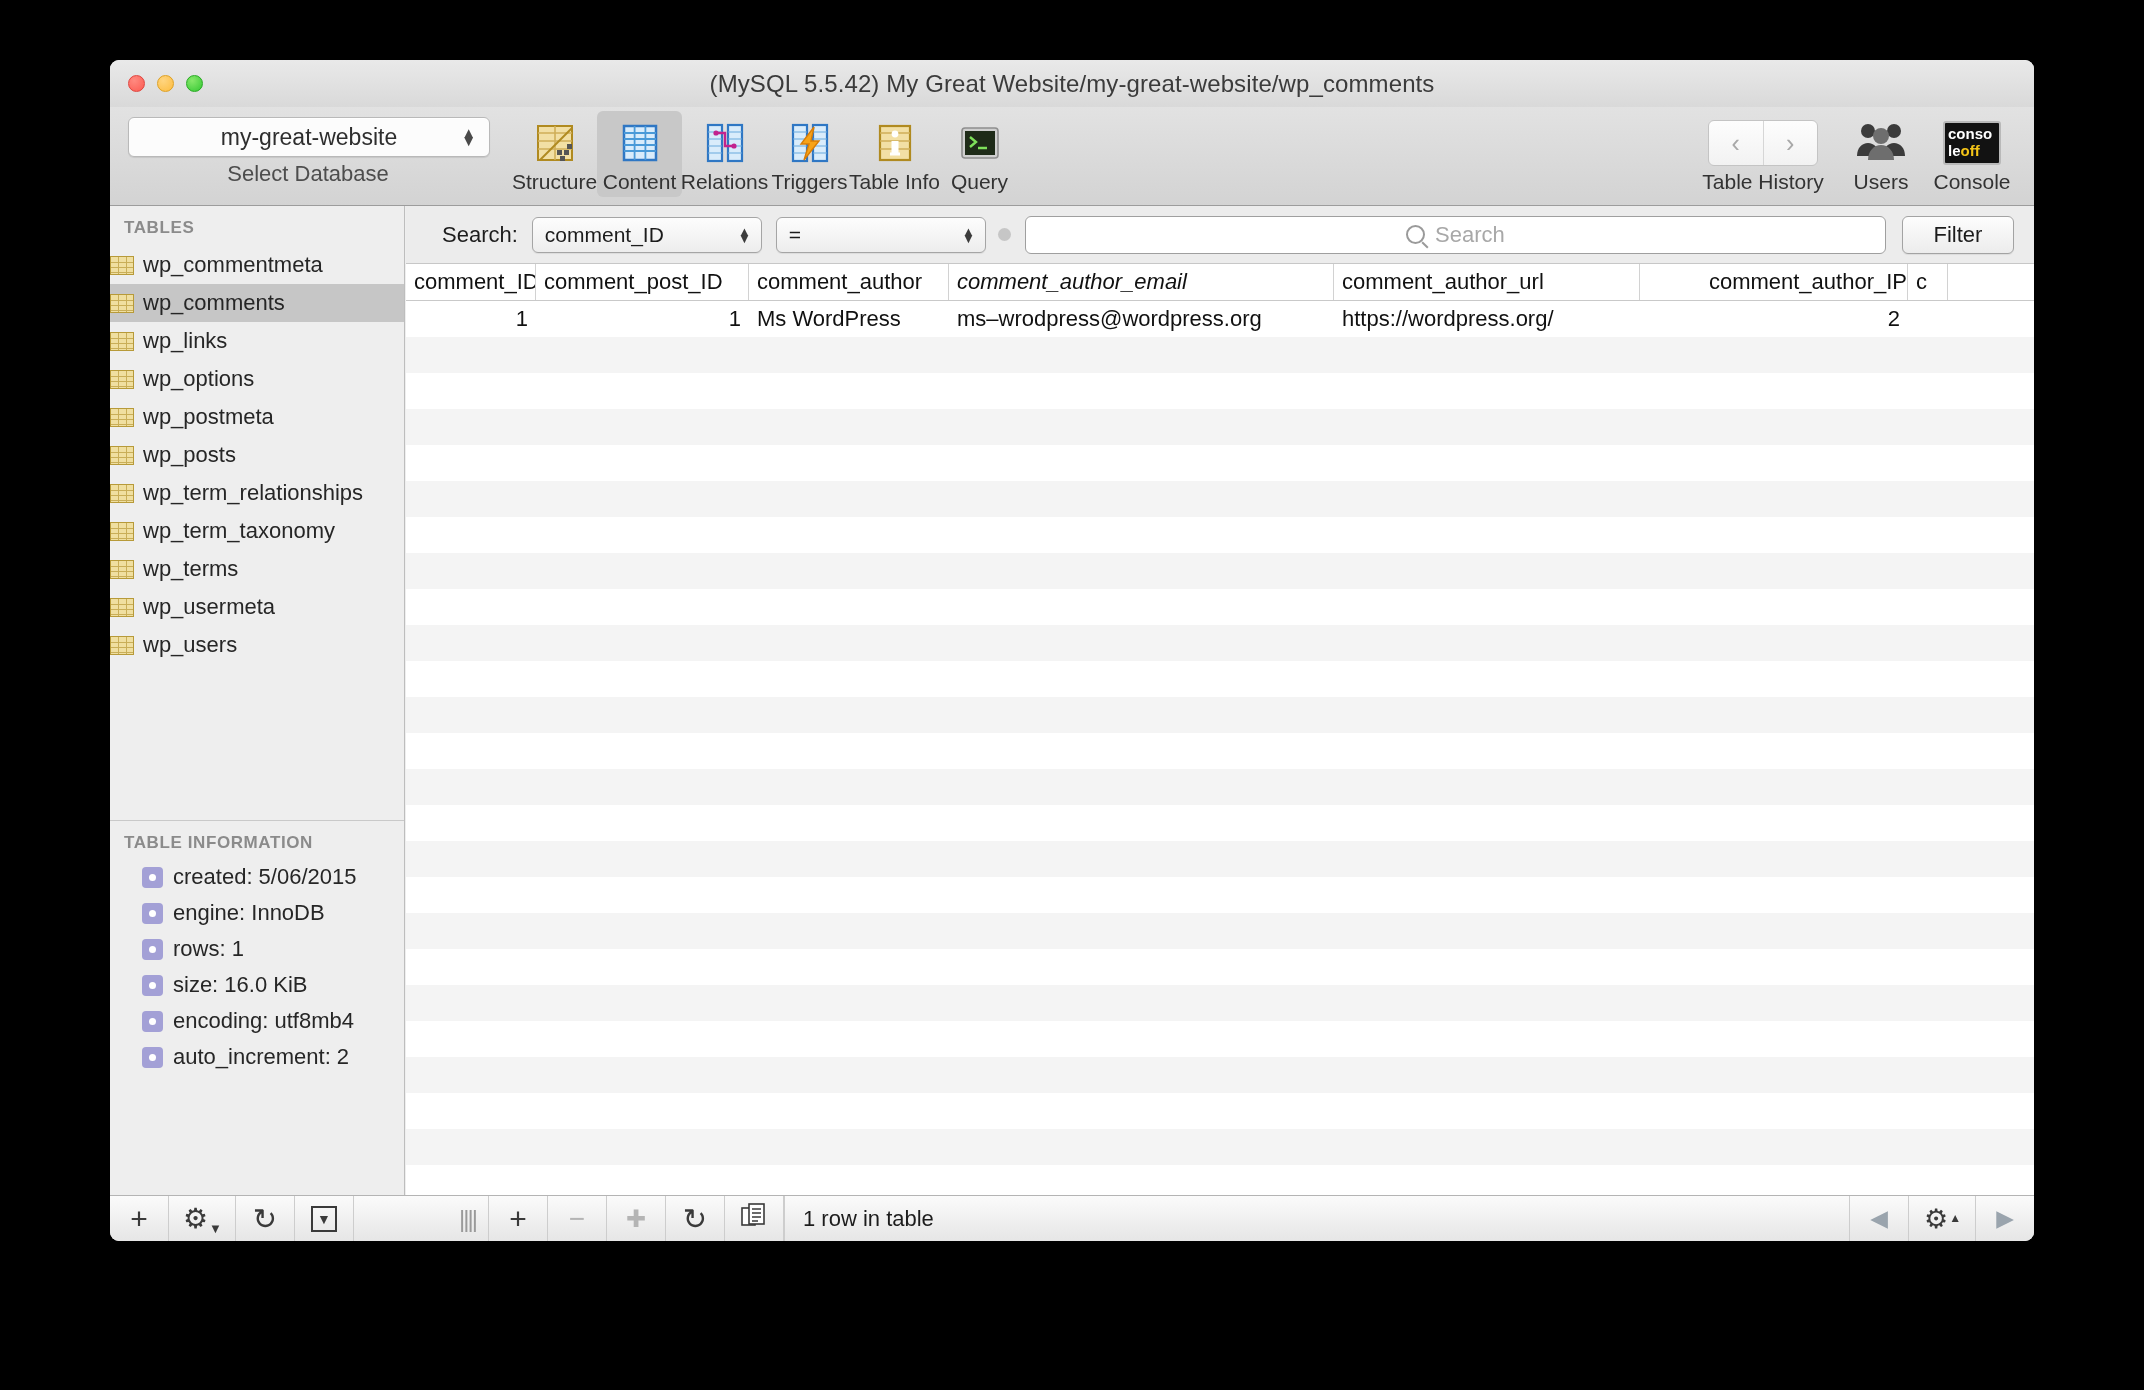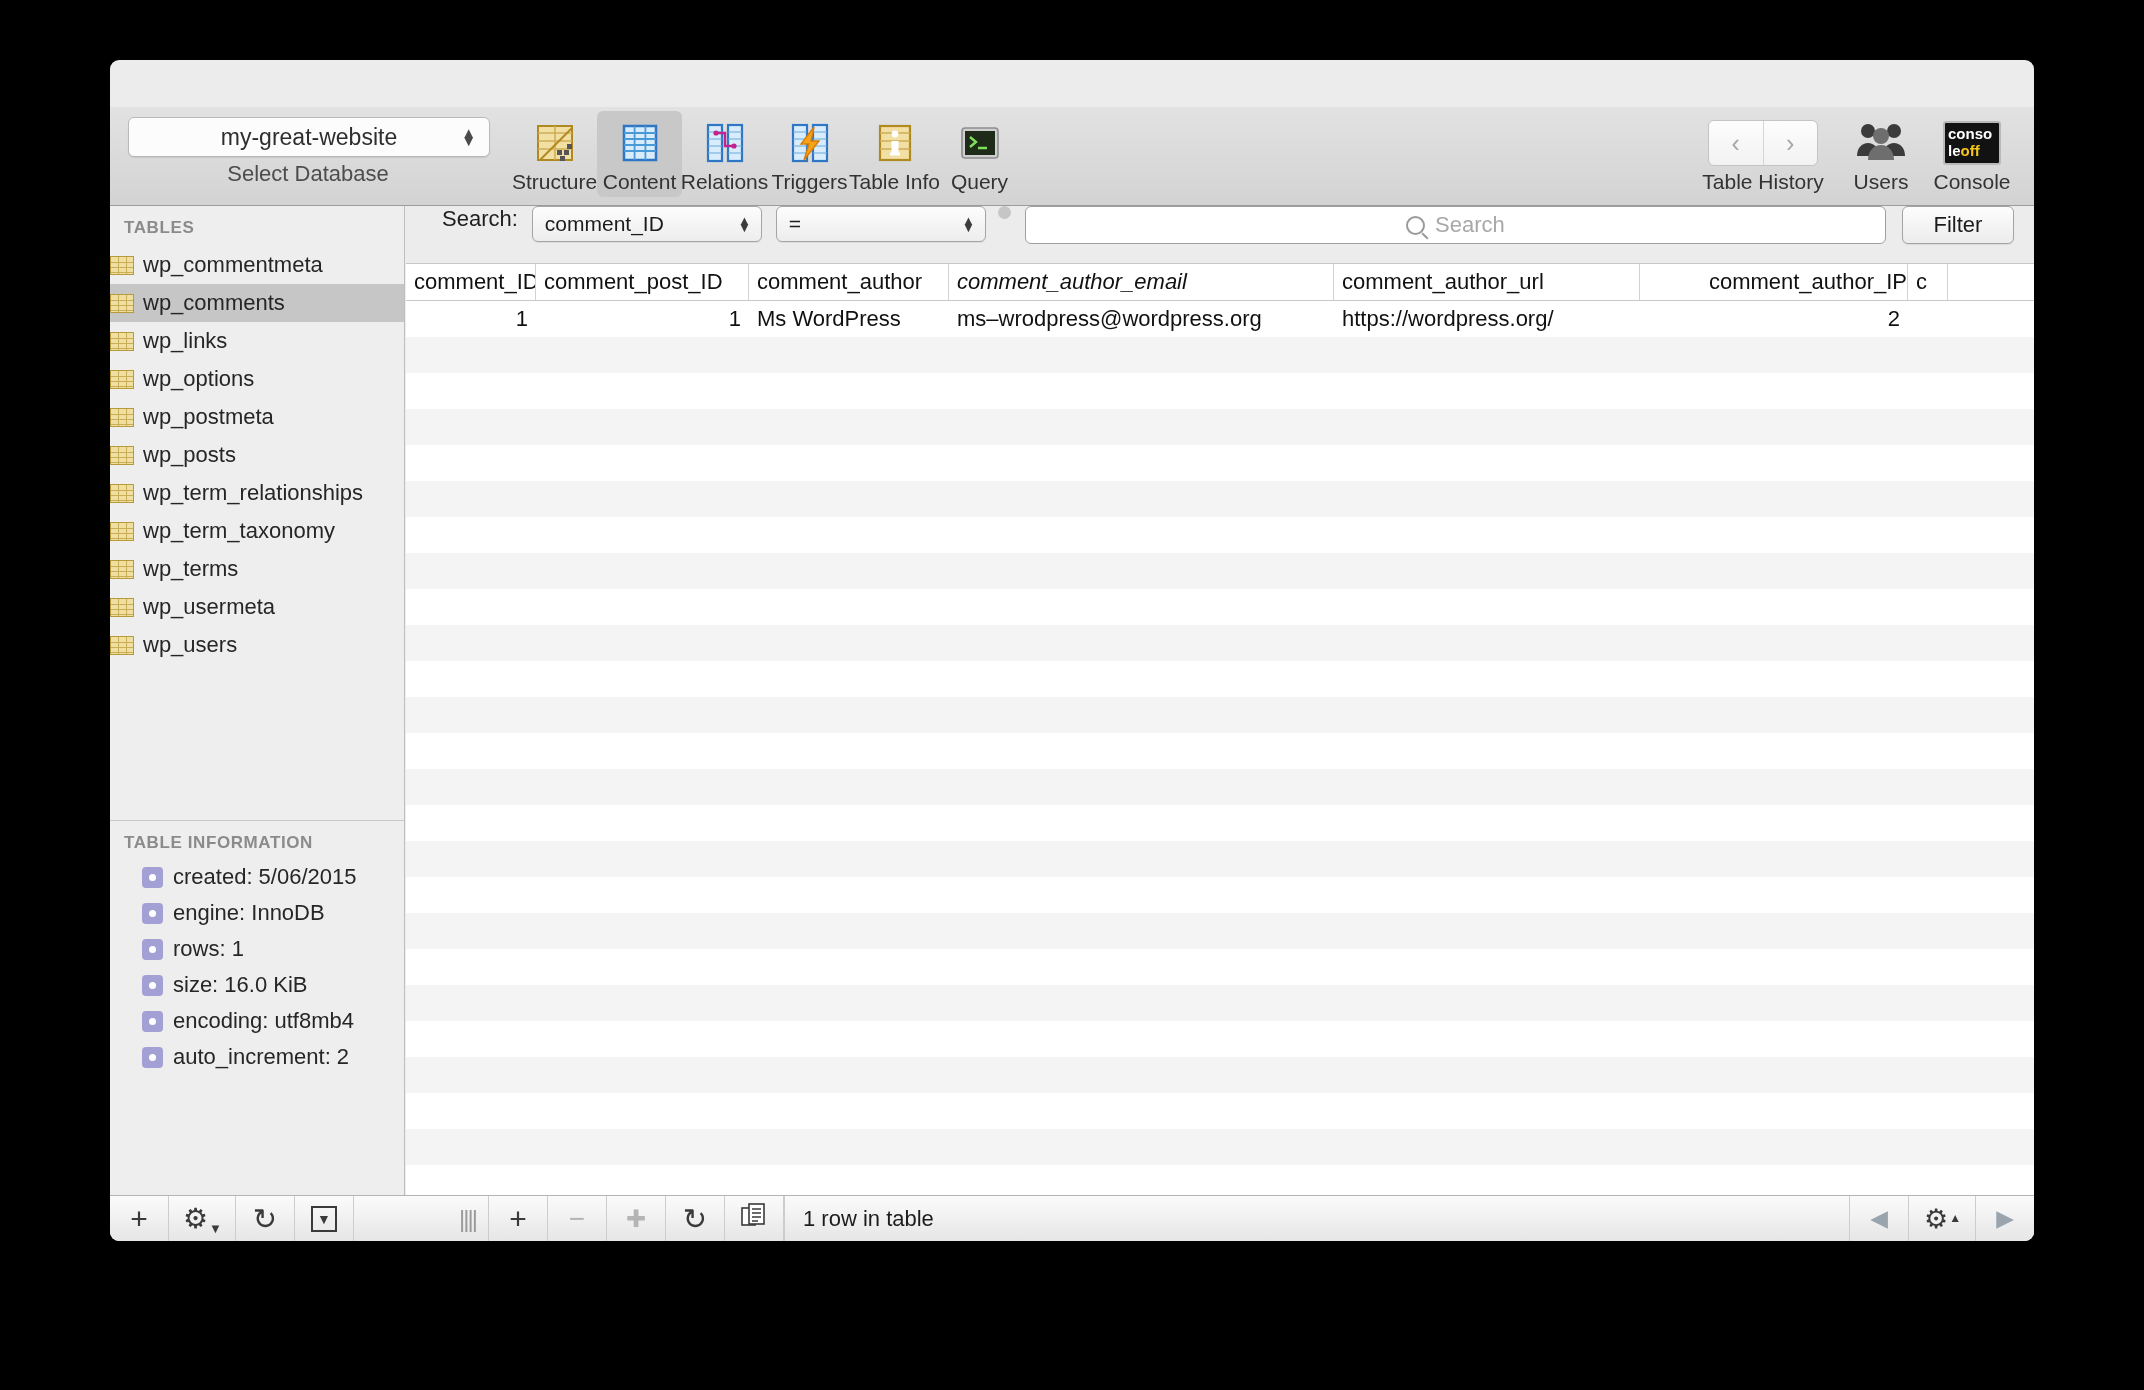--- a/index.html
+++ b/index.html
@@ -156,21 +156,21 @@
 
   
   #content {
     position: absolute; left: 296px; top: 0; right: 0; bottom: 0;
     background: #ffffff;
   }
   #searchbar {
     position: absolute; left: 0; top: 0; right: 0; height: 57px;
     background: #ececec;
     border-bottom: 1px solid #c7c7c7;
-    display: flex; align-items: flex-start;
+    display: flex; align-items: center;
   }
   #search-label { margin-left: 36px; font-size: 22px; color: #1d1d1d; }
 
   .mini-select {
     height: 34px; border: 1px solid #a5a5a5; border-radius: 6px;
     background: linear-gradient(to bottom,#fdfdfd,#ededed);
     display: flex; align-items: center; position: relative;
     font-size: 21px; color: #1c1c1c;
     box-shadow: 0 1px 1px rgba(0,0,0,0.07);
   }
@@ -256,20 +256,28 @@
   .bb-right { display: flex; }
   .bb-right .bb-btn { border-right: none; border-left: 1px solid #cdcdcd; }
 
   .gearglyph { position: relative; display:inline-block; }
 </style>
 </head>
 <body>
 
 <div id="window">
 
+  <div id="titlebar">
+    <div id="traffic">
+      <div class="light red"></div>
+      <div class="light yellow"></div>
+      <div class="light green"></div>
+    </div>
+    <div id="window-title">(MySQL 5.5.42) My Great Website/my-great-website/wp_comments</div>
+  </div>
 
   <div id="toolbar">
 
     <div id="db-chooser">
       <span>my-great-website</span>
       <span class="arrows">
         <span>▲</span>
           <span>▼</span>
       </span>
     </div>

